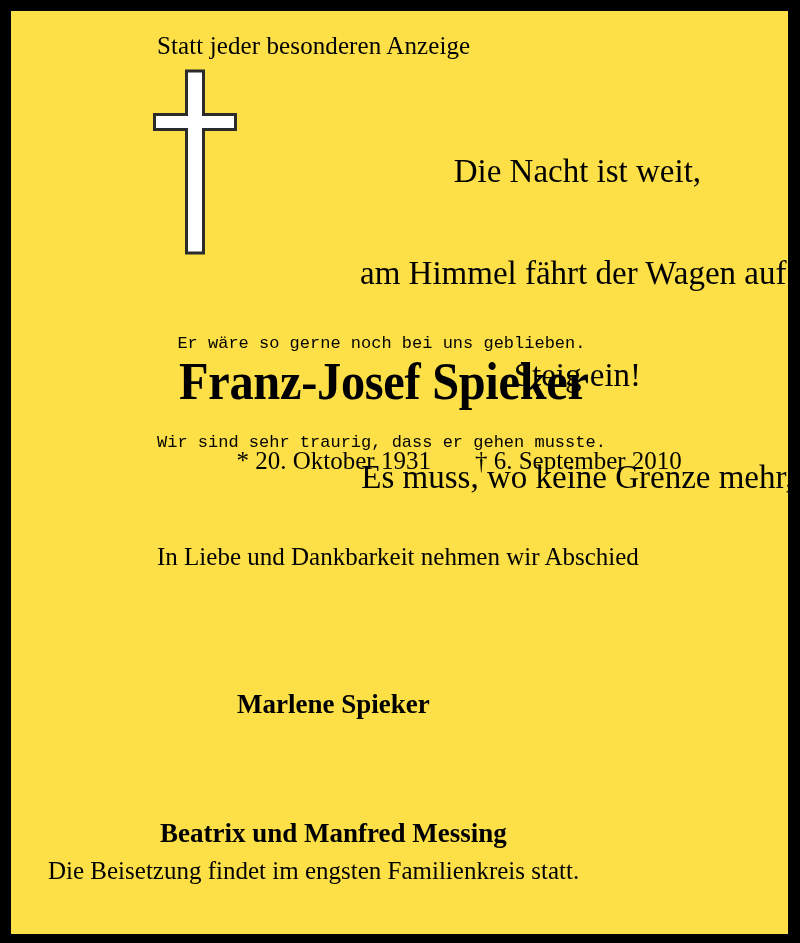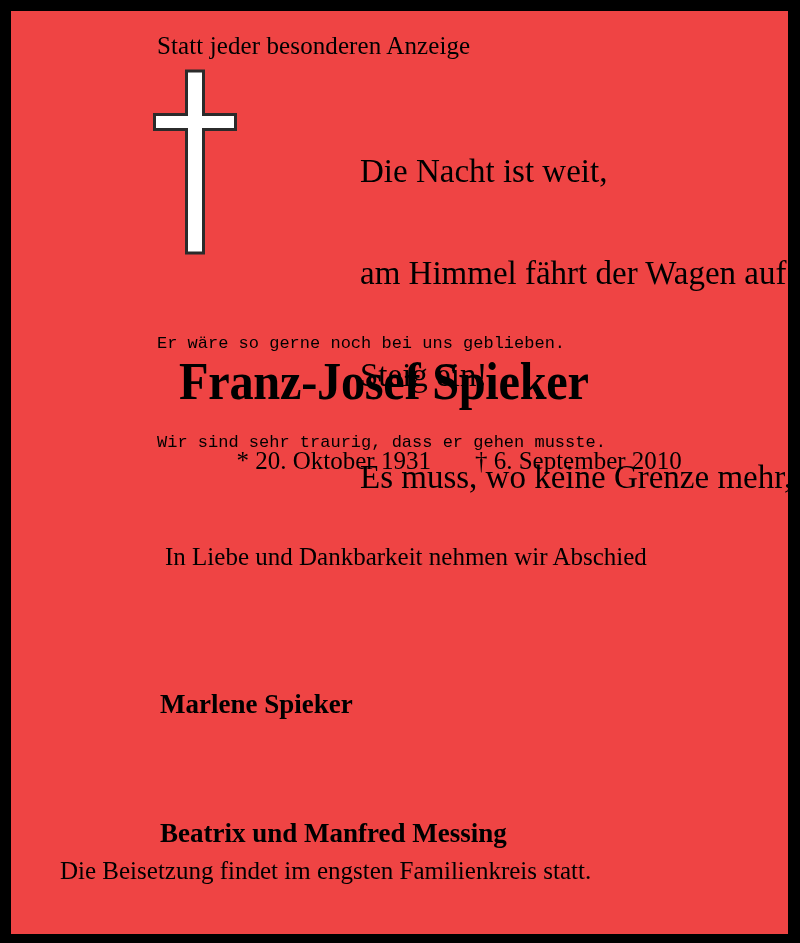--- a/index.html
+++ b/index.html
@@ -25,21 +25,22 @@
     background: #ffffff;
     border-top: 11px solid #000000;
     border-left: 11px solid #000000;
     border-right: 12px solid #000000;
     border-bottom: 9px solid #000000;
   }
   .sheet {
     position: relative;
     width: 100%;
     height: 100%;
-    background: #ef4444;
+    background: #fde047;
+    text-align: center;
   }
 
   
   .t {
     position: absolute;
     white-space: pre;
     line-height: 1.0;
   }
 
   .headline {
@@ -95,36 +96,35 @@
     top: 412px;
     font-size: 25px;
   }
   .dates .gap { display: inline-block; width: 44px; }
 
   
   .farewell {
     left: 146px;
     top: 533px;
     font-size: 25px;
-    margin-left: 8px;
   }
 
   
   .mourners {
     left: 149px;
     top: 586px;
     font-size: 27px;
     font-weight: bold;
     line-height: 43px;
   }
   .mourners .m-line { display: block; }
 
   
   .closing {
-    left: 49px;
+    left: 37px;
     top: 847px;
     font-size: 25px;
   }
 </style>
 </head>
 <body>
 
 <div class="notice">
   <div class="sheet">
 

